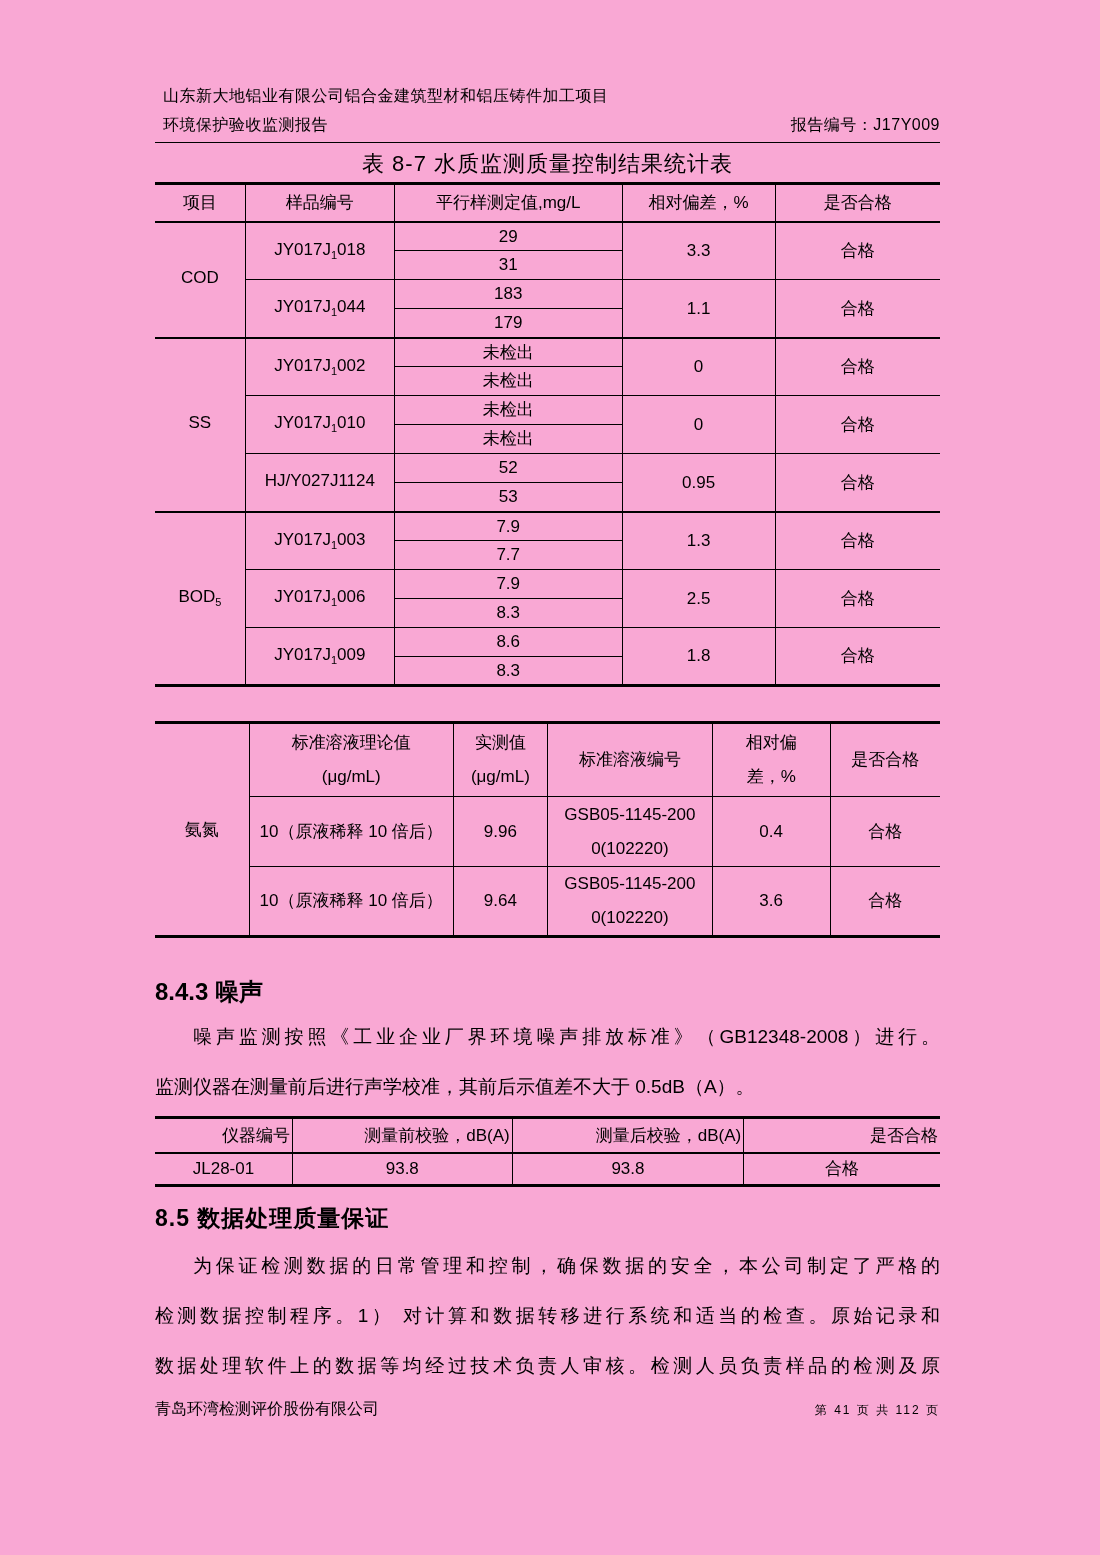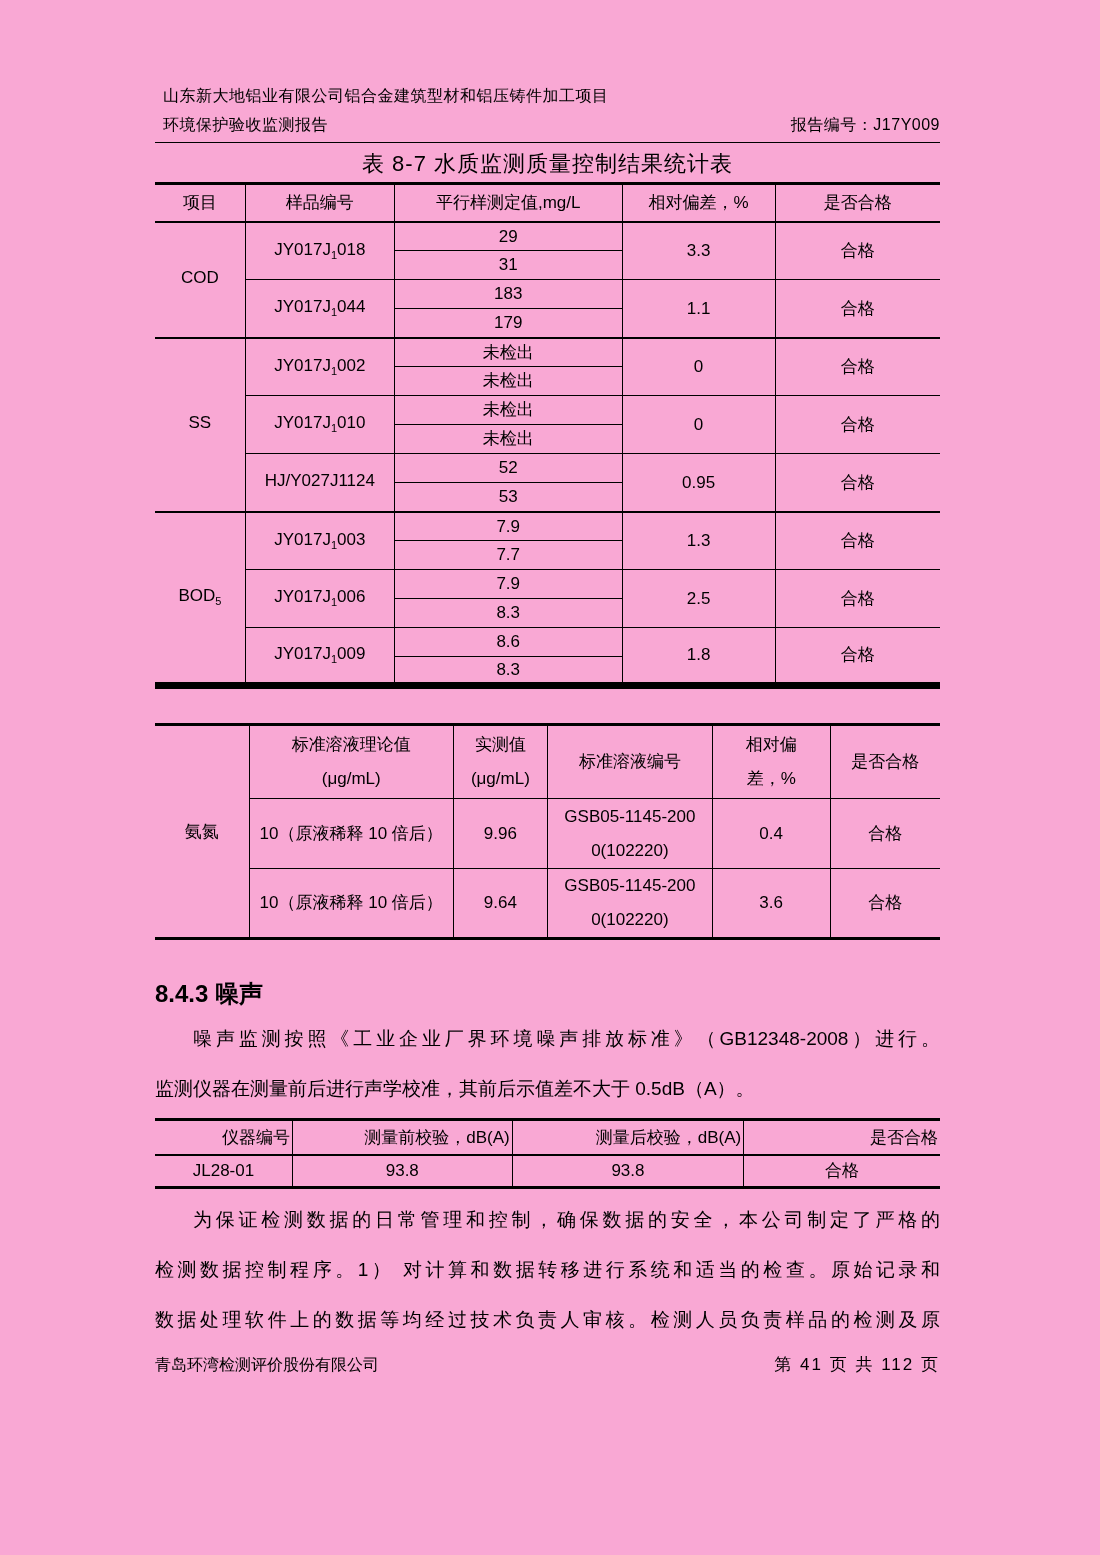--- a/index.html
+++ b/index.html
@@ -22,21 +22,21 @@
 
   
   table { border-collapse:collapse; width:100%; table-layout:fixed; }
   td, th { text-align:center; vertical-align:middle; font-weight:normal;
     padding:0 2px; font-size:17px; line-height:1.25; }
   .vl { border-left:1px solid #000; }
   .hsep1 { border-top:1px solid #000; }
   .hsep2 { border-top:2px solid #000; }
 
   
-  .t87 { margin-top:3px; border-top:3px solid #000; border-bottom:7px solid #000000; }
+  .t87 { margin-top:3px; border-top:3px solid #000; border-bottom:3px solid #000000; }
   .t87 tr { height:29px; }
   .t87 tr.hrow { height:38px; }
   .t87 tr.hrow th { border-bottom:2px solid #000; }
   sub { font-size:11px; }
 
   
   .tnh3 { margin-top:34px; border-top:3px solid #000; border-bottom:3px solid #000; }
   .tnh3 tr.hrow { height:74px; }
   .tnh3 tr.drow { height:70px; }
   .tnh3 .two div { line-height:34px; }
@@ -54,21 +54,21 @@
   
   .t88 { margin-top:4px; border-top:3px solid #000; border-bottom:3px solid #000; }
   .t88 tr { height:33px; }
   .t88 tr.hrow { height:35px; }
   .t88 tr.hrow th { border-bottom:2px solid #000;text-align:right; }
 
   
   .doc-footer { margin-top:8px; display:flex; justify-content:space-between;
     align-items:baseline; }
   .doc-footer .company { font-size:16px; }
-  .doc-footer .pageinfo { font-size:17px; letter-spacing:2px; }
+  .doc-footer .pageinfo { font-size:12px; letter-spacing:2px; }
 </style>
 </head>
 <body>
 
 <div class="page">
   <div class="content">
 
     <div class="doc-header">
       <div class="line1">山东新大地铝业有限公司铝合金建筑型材和铝压铸件加工项目</div>
       <div class="line2">
@@ -247,20 +247,21 @@
       </tr>
       <tr>
         <td>JL28-01</td>
         <td class="vl hsep1">93.8</td>
         <td class="vl hsep1">93.8</td>
         <td class="vl">合格</td>
       </tr>
     </tbody>
       </table>
 
+    <div class="h85">8.5 数据处理质量保证</div>
     <div class="para">
       <div class="pline just indent">为保证检测数据的日常管理和控制，确保数据的安全，本公司制定了严格的</div>
       <div class="pline just">检测数据控制程序。1） 对计算和数据转移进行系统和适当的检查。原始记录和</div>
       <div class="pline just">数据处理软件上的数据等均经过技术负责人审核。检测人员负责样品的检测及原</div>
     </div>
 
     <div class="doc-footer">
       <span class="company">青岛环湾检测评价股份有限公司</span>
       <span class="pageinfo">第 41 页 共 112 页</span>
     </div>

